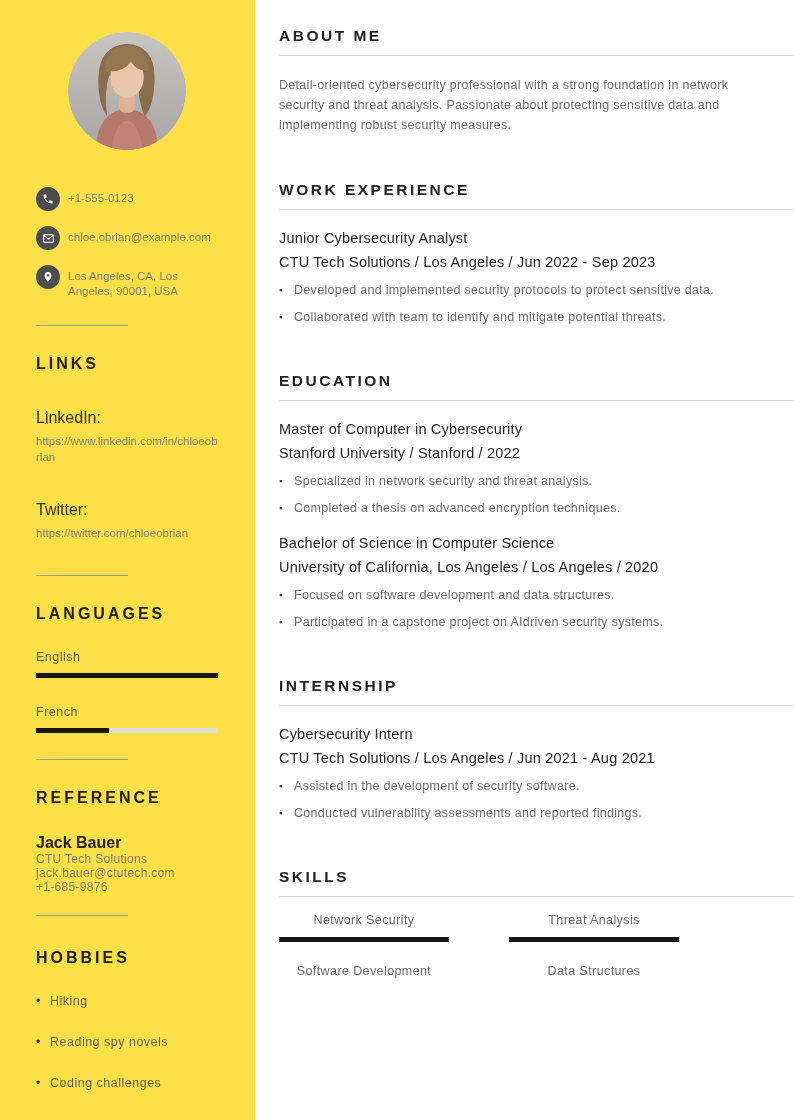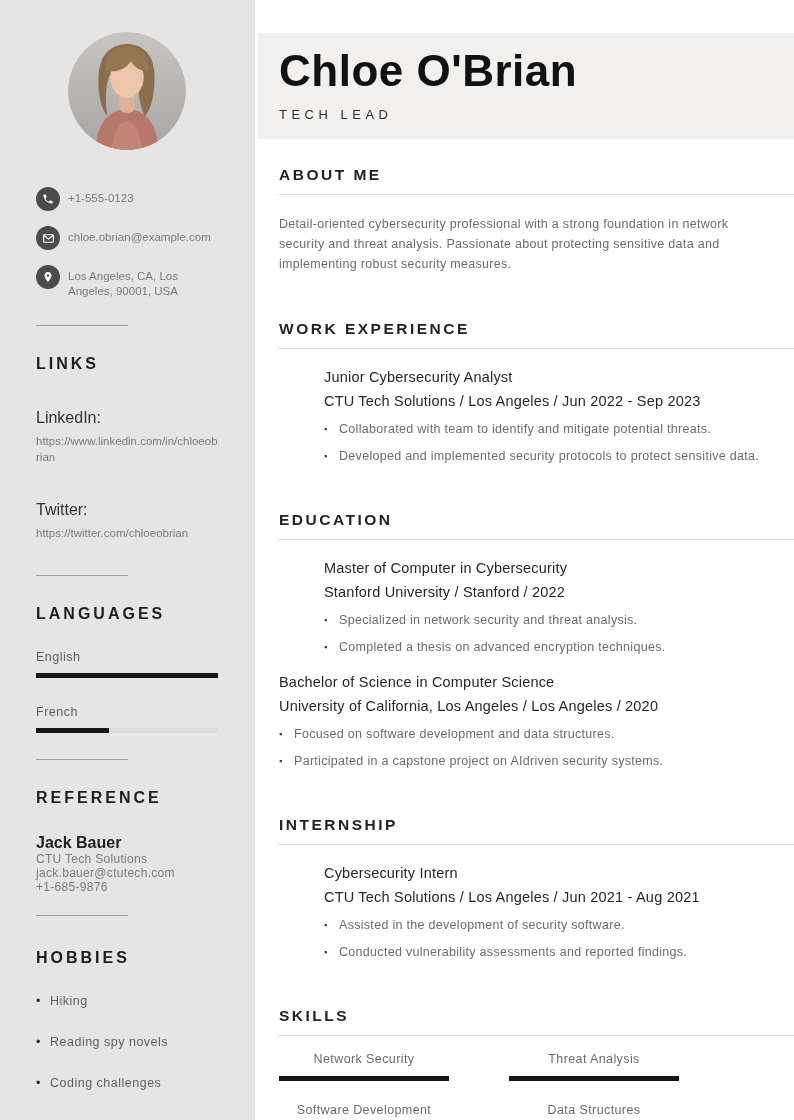--- a/index.html
+++ b/index.html
@@ -8,21 +8,21 @@
     font-family:"Liberation Sans", sans-serif;
     background:#ffffff;
     color:#222;
     width:794px; height:1120px;
     display:flex;
     overflow:hidden;
   }
   
   .sidebar {
     width:255px; min-width:255px; height:1120px;
-    background:#e5e5e5;
+    background:#fde047;
     padding:32px 37px 0 36px;
   }
   .photo-wrap { width:118px; height:118px; border-radius:50%; overflow:hidden; margin:0 auto; }
   .photo-wrap svg { display:block; }
 
   .contact { margin-top:37px; }
   .contact-row { display:flex; align-items:flex-start; margin-bottom:15px; }
   .icon-circle {
     width:24px; height:24px; min-width:24px; border-radius:50%;
     background:#4c4c4c; display:flex; align-items:center; justify-content:center;
@@ -71,21 +71,21 @@
   .entry-meta { font-size:14.5px; color:#262626; letter-spacing:0.2px; margin-top:8px; }
   .bullets { list-style:none; margin-top:12px; }
   .bullets li {
     font-size:12.5px; color:#6b6b6b; letter-spacing:0.3px; line-height:1.4;
     padding-left:15px; position:relative; margin-bottom:9px;
   }
   .bullets li::before { content:"▪"; position:absolute; left:0; top:0; font-size:9px; color:#3a3a3a; line-height:1.9; }
 
   .mt-about { margin-top:27px; }
   .mt-section { margin-top:46px; }
-  .mt-entry { margin-top:20px;margin-left:45px; }
+  .mt-entry { margin-top:20px; }
 
   .skills-grid {
     margin-top:16px;
     display:grid;
     grid-template-columns:170px 170px;
     column-gap:60px;
     row-gap:22px;
     text-align:center;
   }
   .skill-label { font-size:12.5px; color:#6b6b6b; letter-spacing:0.4px; }
@@ -187,42 +187,38 @@
     <div class="side-heading" style="margin-top:33px;">HOBBIES</div>
     <div class="hobby-item">Hiking</div>
     <div class="hobby-item">Reading spy novels</div>
     <div class="hobby-item">Coding challenges</div>
   </div>
 
 </aside>
 
 <main class="main">
 
-  <header class="band">
-    <div class="name">Chloe O'Brian</div>
-    <div class="job-title">TECH LEAD</div>
-  </header>
 
   <div class="content">
 
     <section>
       <div class="section-heading mt-about">ABOUT ME</div>
       <hr class="rule">
       <p class="about-p">Detail-oriented cybersecurity professional with a strong foundation in network security and threat analysis. Passionate about protecting sensitive data and implementing robust security measures.</p>
     </section>
 
     <section>
       <div class="section-heading mt-section">WORK EXPERIENCE</div>
       <hr class="rule">
       <div class="mt-entry">
         <div class="entry-role">Junior Cybersecurity Analyst</div>
         <div class="entry-meta">CTU Tech Solutions / Los Angeles / Jun 2022 - Sep 2023</div>
         <ul class="bullets">
+          <li>Developed and implemented security protocols to protect sensitive data.</li>
           <li>Collaborated with team to identify and mitigate potential threats.</li>
-          <li>Developed and implemented security protocols to protect sensitive data.</li>
         </ul>
       </div>
     </section>
 
     <section>
       <div class="section-heading mt-section">EDUCATION</div>
       <hr class="rule">
       <div class="mt-entry">
         <div class="entry-role">Master of Computer in Cybersecurity</div>
         <div class="entry-meta">Stanford University / Stanford / 2022</div>

